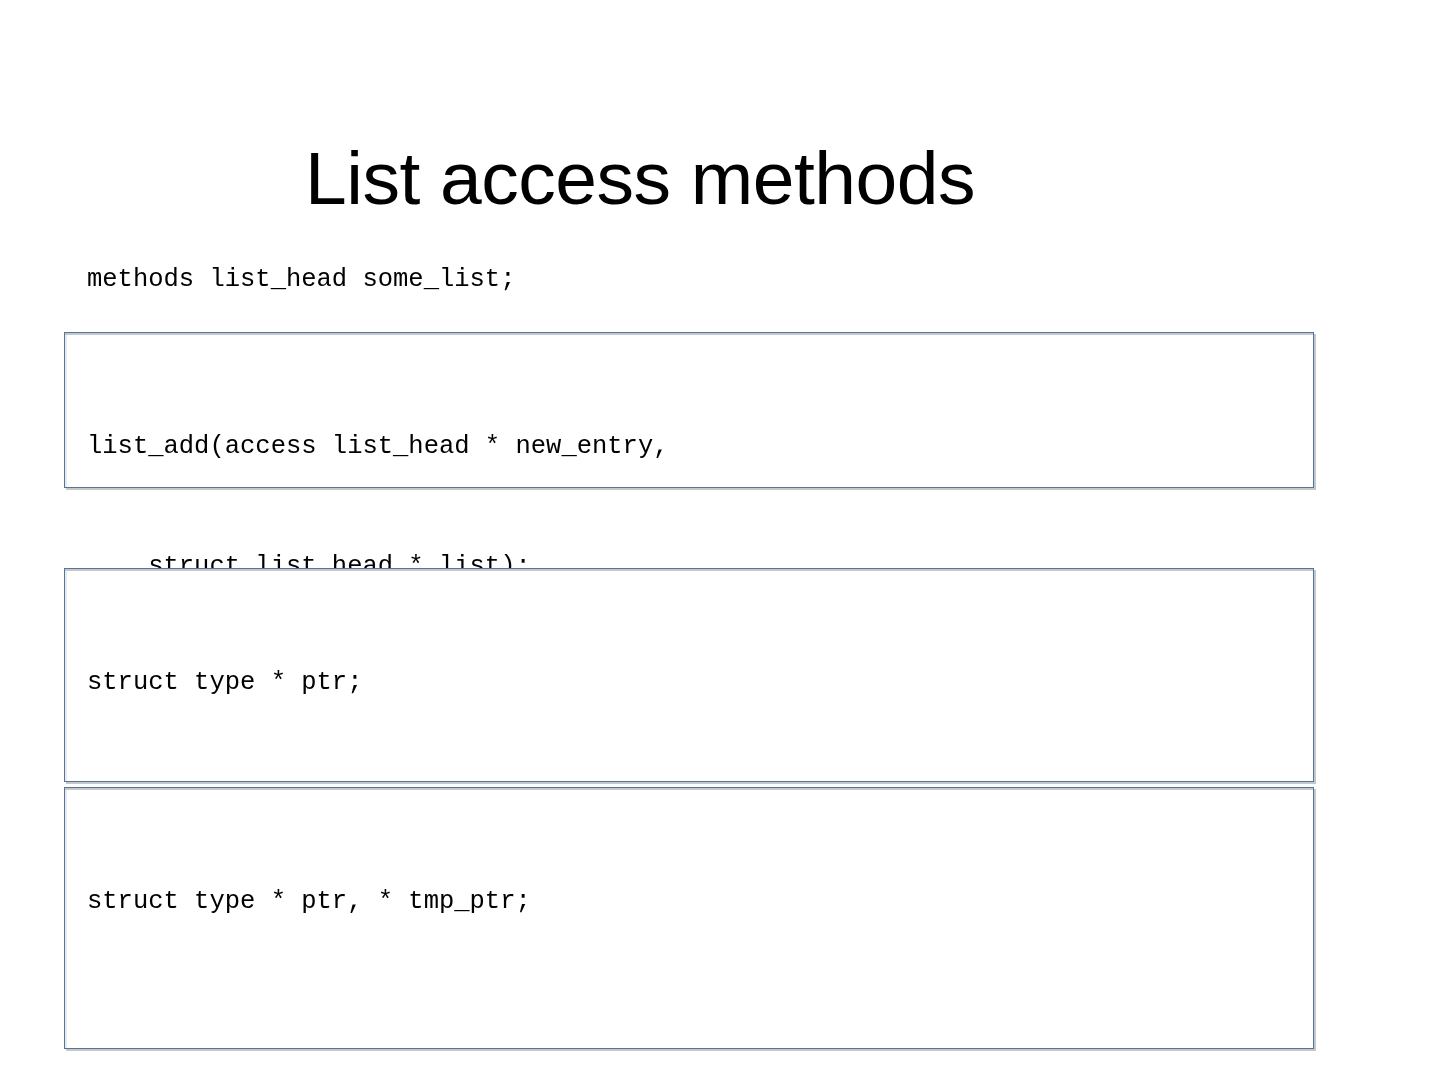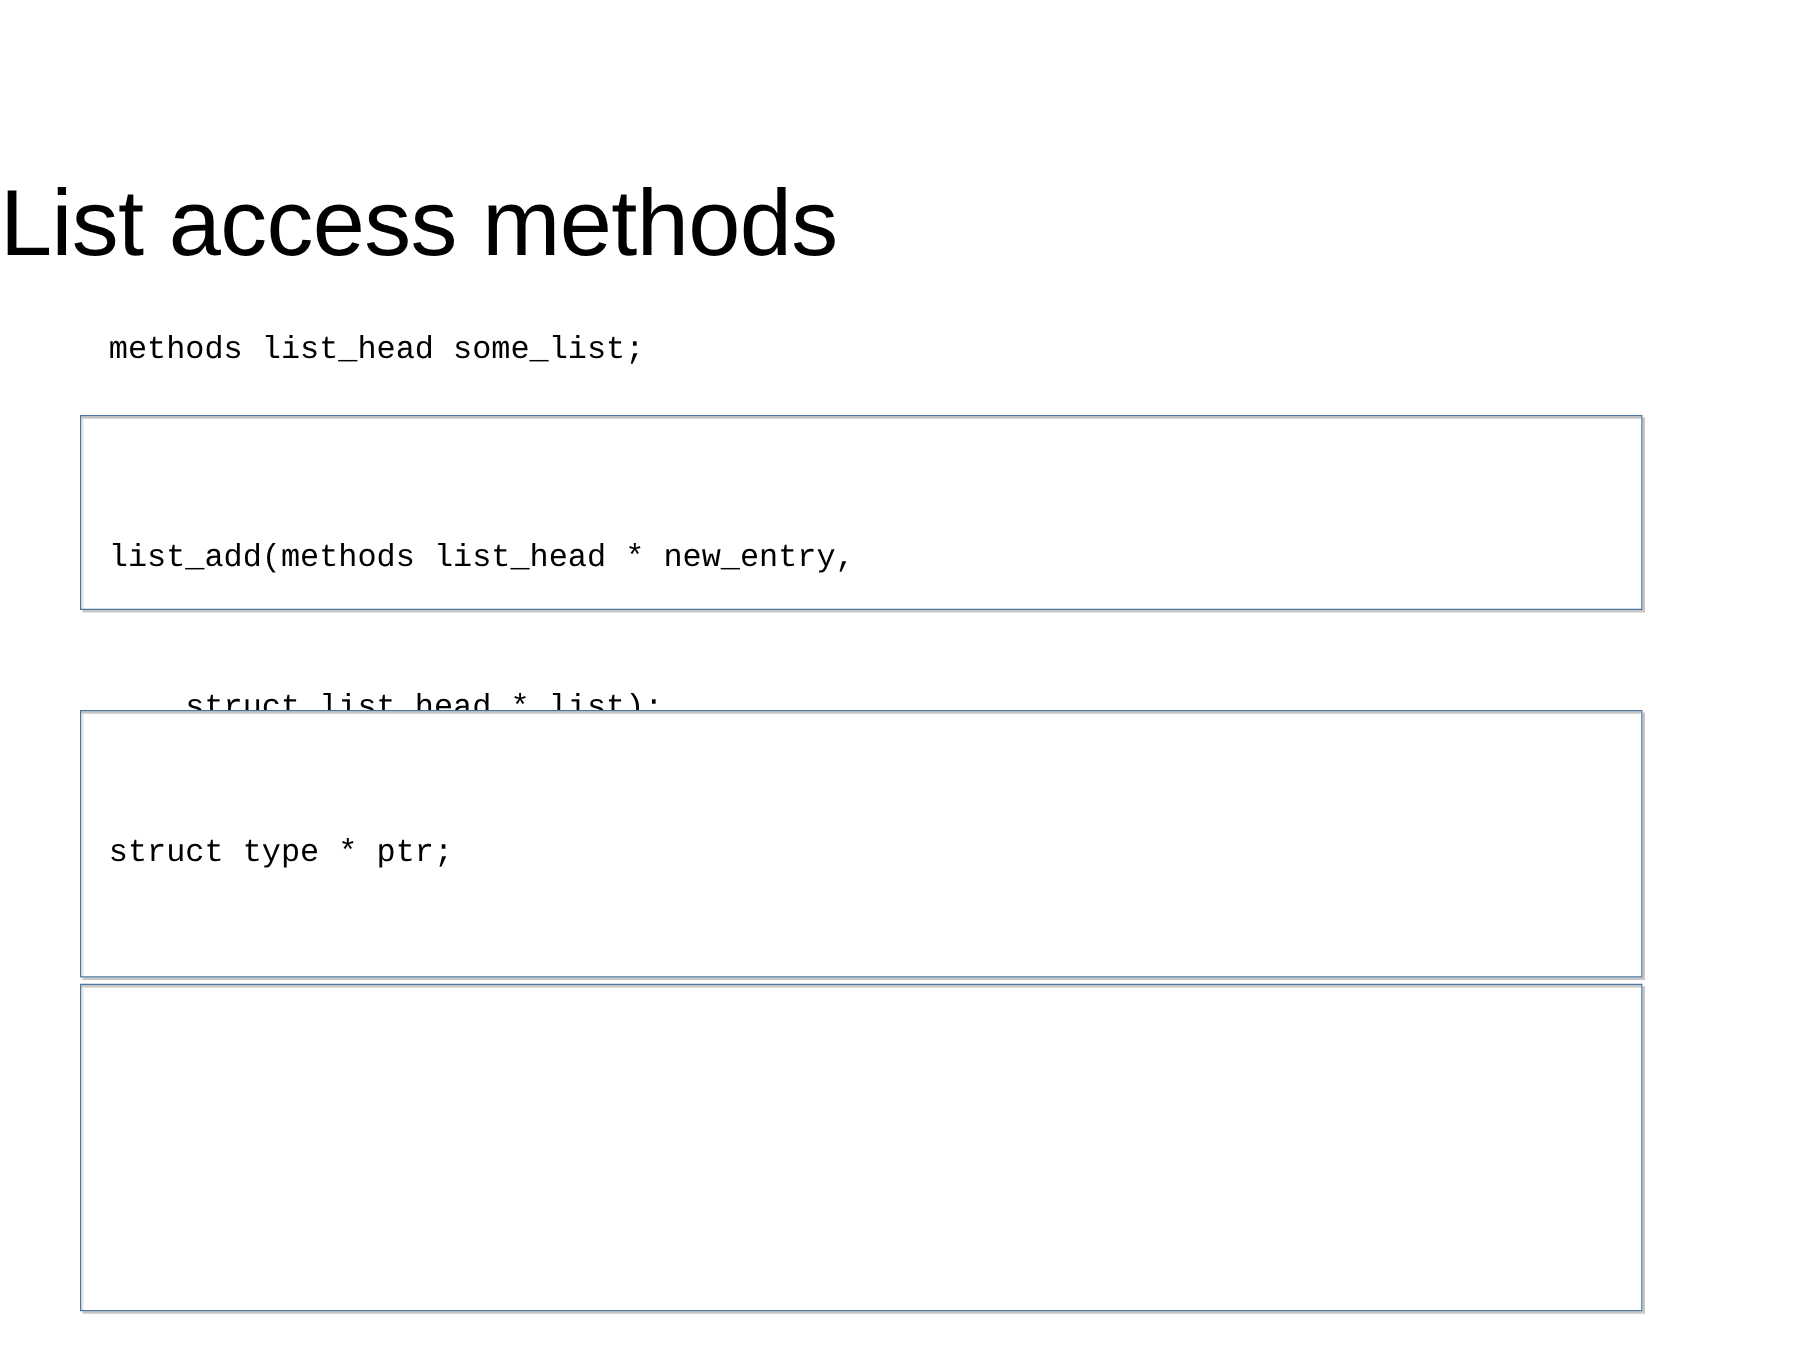--- a/index.html
+++ b/index.html
@@ -21,20 +21,21 @@
     inset: 0;
     background: #ffffff;
   }
 
   
   .slide-title {
     position: absolute;
     left: 0;
     top: 88px;
     width: 1280px;
+    text-align: center;
     font-family: "Liberation Sans", sans-serif;
     font-size: 75px;
     font-weight: 400;
     line-height: 1.08;
     color: #000000;
     letter-spacing: -0.5px;
     white-space: nowrap;
   }
 
   
@@ -80,38 +81,39 @@
 <body>
 
 <div class="slide">
 
   <h1 class="slide-title">List access methods</h1>
 
   <div class="code plain-line">methods list_head some_list;</div>
 
   <div class="code-box" id="box-1">
     <div class="code code-inner">
-      <span class="code-line">list_add(methods list_head * new_entry,</span>
+      <span class="code-line">list_add(access list_head * new_entry,</span>
       <span class="code-line">    struct list_head * list);</span>
       <span class="code-line">list_del(struct list_head * entry_to_remove);</span>
     </div>
   </div>
 
   <div class="code-box" id="box-2">
     <div class="code code-inner">
       <span class="code-line">struct type * ptr;</span>
       <span class="code-line"></span>
       <span class="code-line">list_for_each_entry(ptr, &amp;some_list, node){</span>
       <span class="code-line">    …</span>
       
     </div>
   </div>
 
   <div class="code-box" id="box-3">
     <div class="code code-inner">
+      <span class="code-line">struct type * ptr, * tmp_ptr;</span>
       <span class="code-line"></span>
       
       
       
       
     </div>
   </div>
 
 </div>
 

